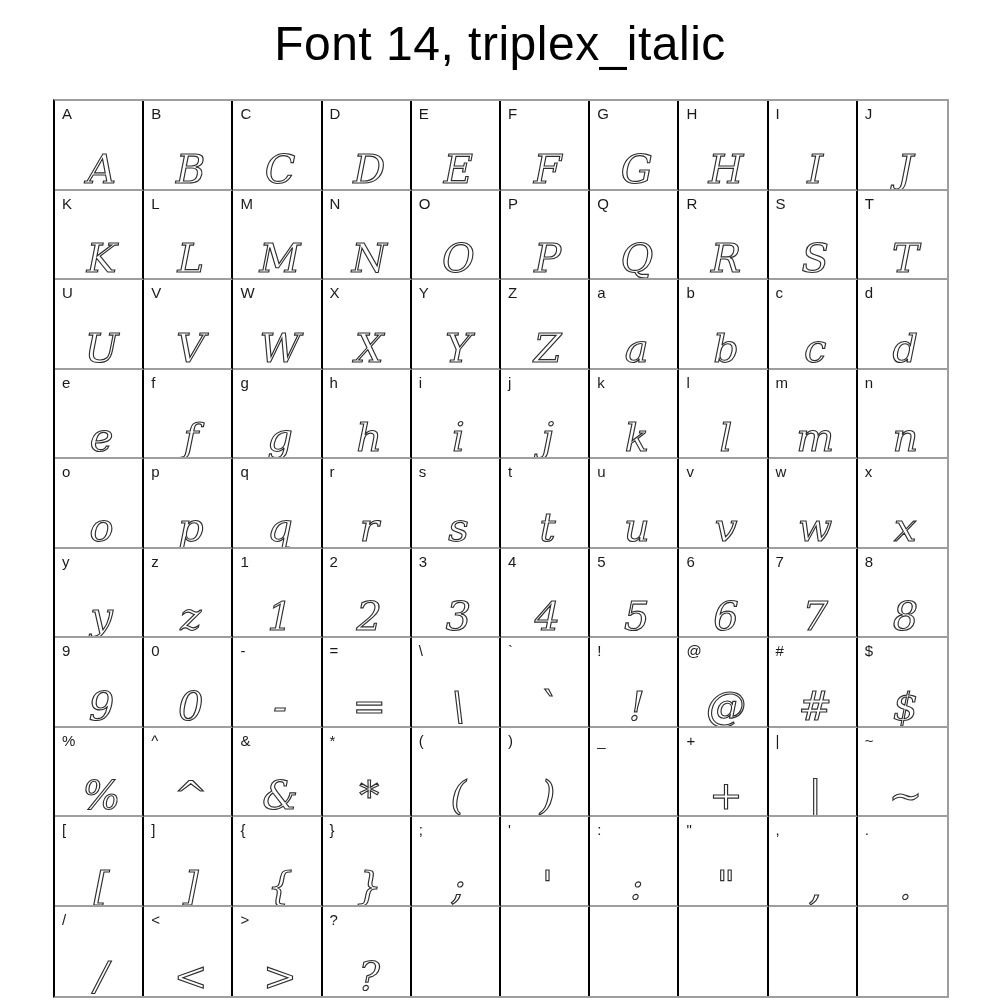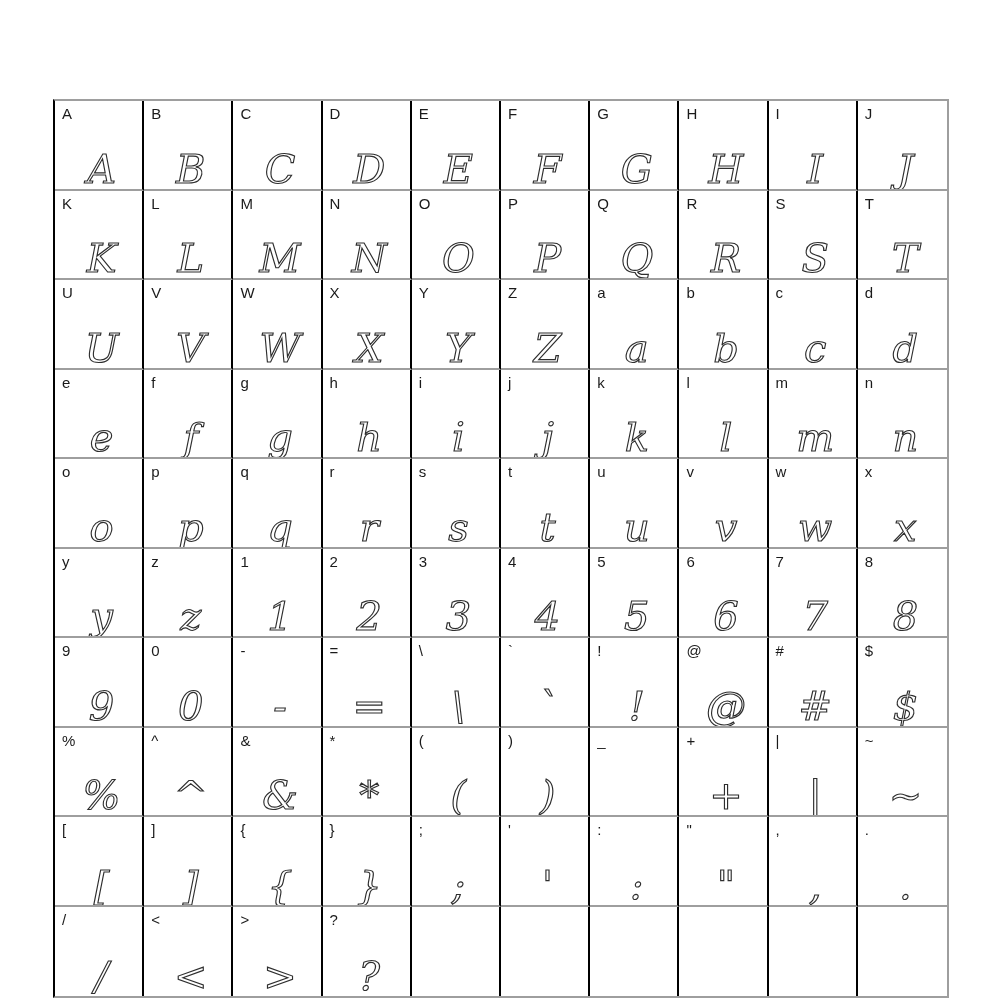--- a/index.html
+++ b/index.html
@@ -76,20 +76,21 @@
     -webkit-text-stroke: 1.15px var(--glyph-stroke);
   }
   @supports not (-webkit-text-stroke: 1px #000) {
     .cell-glyph { color: var(--glyph-stroke); }
   }
 </style>
 </head>
 <body>
 
 <div class="page">
+  <div class="title">Font 14, triplex_italic</div>
 
   <div class="font-grid">
       <div class="cell">
         <span class="cell-label">A</span>
         <span class="cell-glyph">A</span>
       </div>
       <div class="cell">
         <span class="cell-label">B</span>
         <span class="cell-glyph">B</span>
       </div>

